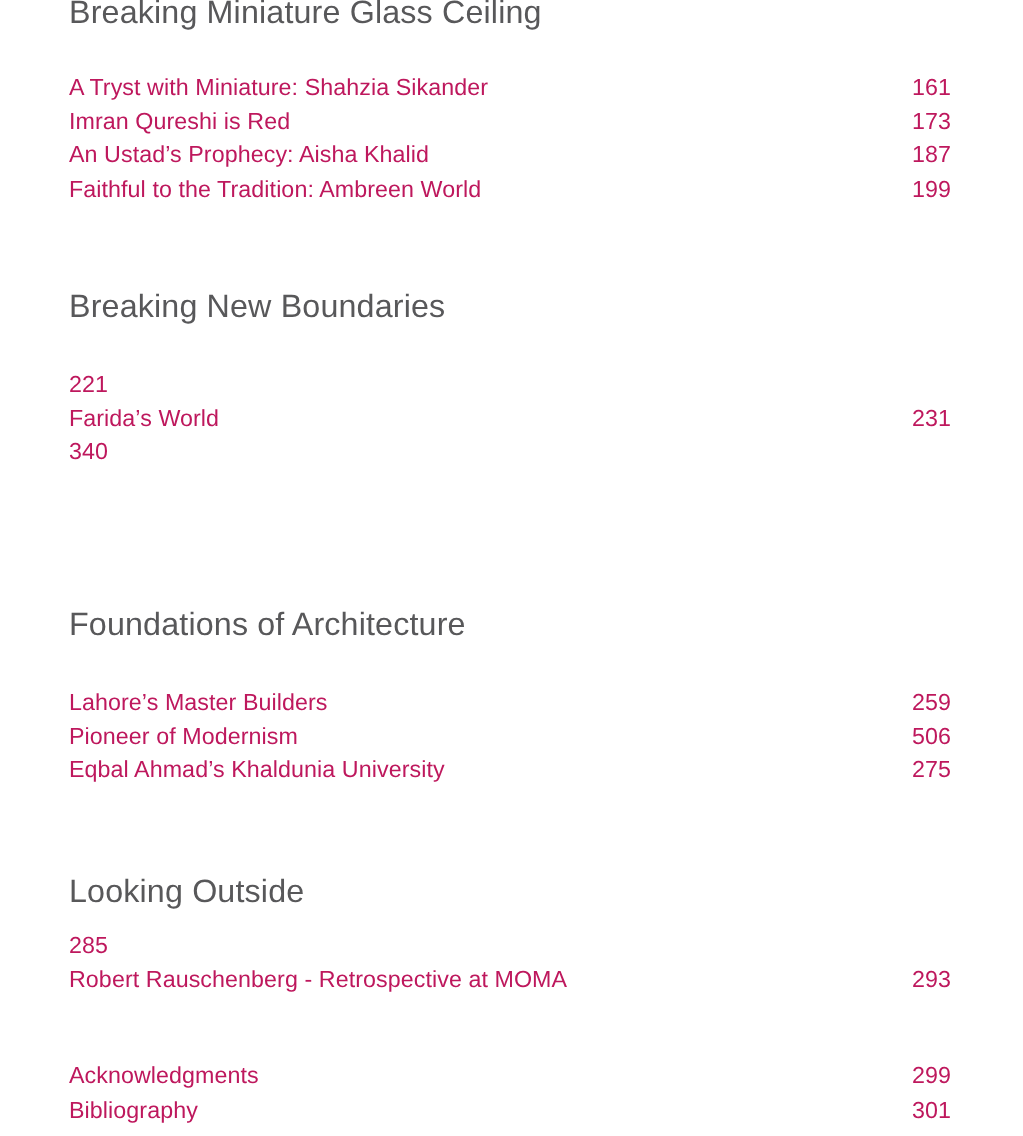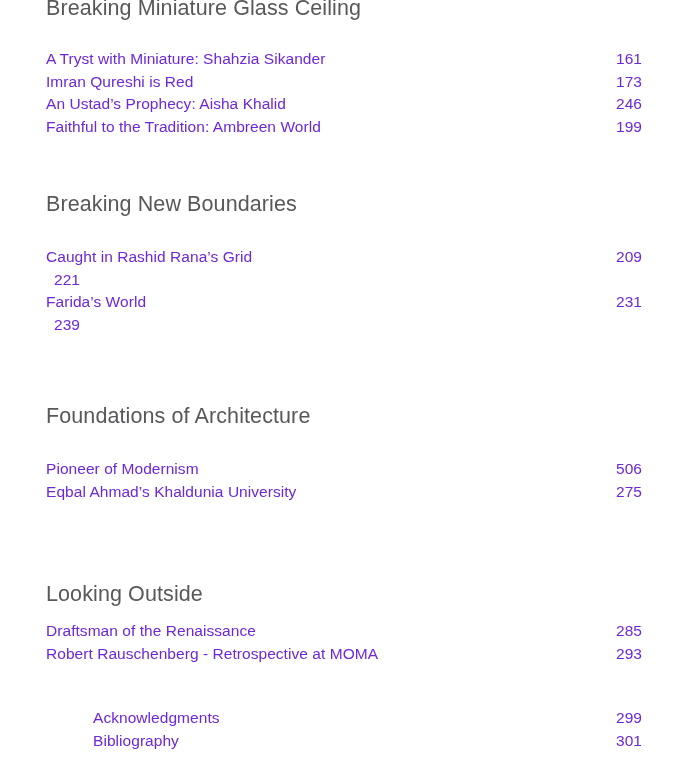--- a/index.html
+++ b/index.html
@@ -34,115 +34,114 @@
   }
   .entries {
     margin: 0;
   }
   .entry {
     display: flex;
     align-items: baseline;
     justify-content: space-between;
     font-size: 15.5px;
     line-height: 22.8px;
-    color: #6d28d9;
+    color: #be185d;
     letter-spacing: 0.05px;
   }
   .entry-title {
     white-space: nowrap;
   }
   .entry-page {
     white-space: nowrap;
-    text-align: right;
+    text-align: left;
     min-width: 34px;
     padding-right: 2px;
   }
 
   
   #sec-0 { position: absolute; top: -4px; left: 46px; right: 38px; }
   #sec-0 .entries { margin-top: 26px; }
 
   #sec-1 { position: absolute; top: 192px; left: 46px; right: 38px; }
   #sec-1 .entries { margin-top: 28px; }
 
   #sec-2 { position: absolute; top: 404px; left: 46px; right: 38px; }
   #sec-2 .entries { margin-top: 28px; }
 
   #sec-3 { position: absolute; top: 582px; left: 46px; right: 38px; }
   #sec-3 .entries { margin-top: 12px; }
 
   #sec-4 { position: absolute; top: 707px; left: 46px; right: 38px; }
-  #sec-4 .entries { margin-top: 0; margin-left: 47px; }
+  #sec-4 .entries { margin-top: 0; }
 </style>
 </head>
 <body>
 
 <div class="page">
 
   <div class="section" id="sec-0">
     <h2 class="section-title">Breaking Miniature Glass Ceiling</h2>
     <div class="entries">
       <div class="entry">
         <span class="entry-title">A Tryst with Miniature: Shahzia Sikander</span>
         <span class="entry-page">161</span>
       </div>
       <div class="entry">
         <span class="entry-title">Imran Qureshi is Red</span>
         <span class="entry-page">173</span>
       </div>
       <div class="entry">
         <span class="entry-title">An Ustad’s Prophecy: Aisha Khalid</span>
-        <span class="entry-page">246</span>
+        <span class="entry-page">187</span>
       </div>
       <div class="entry">
         <span class="entry-title">Faithful to the Tradition: Ambreen World</span>
         <span class="entry-page">199</span>
       </div>
     </div>
   </div>
 
   <div class="section" id="sec-1">
     <h2 class="section-title">Breaking New Boundaries</h2>
     <div class="entries">
       <div class="entry">
-        <span class="entry-title">Caught in Rashid Rana’s Grid</span>
-        <span class="entry-page">209</span>
-      </div>
-      <div class="entry">
         <span class="entry-page">221</span>
       </div>
       <div class="entry">
         <span class="entry-title">Farida’s World</span>
         <span class="entry-page">231</span>
       </div>
       <div class="entry">
-        <span class="entry-page">239</span>
+        <span class="entry-page">340</span>
       </div>
     </div>
   </div>
 
   <div class="section" id="sec-2">
     <h2 class="section-title">Foundations of Architecture</h2>
     <div class="entries">
+      <div class="entry">
+        <span class="entry-title">Lahore’s Master Builders</span>
+        <span class="entry-page">259</span>
+      </div>
       <div class="entry">
         <span class="entry-title">Pioneer of Modernism</span>
         <span class="entry-page">506</span>
       </div>
       <div class="entry">
         <span class="entry-title">Eqbal Ahmad’s Khaldunia University</span>
         <span class="entry-page">275</span>
       </div>
     </div>
   </div>
 
   <div class="section" id="sec-3">
     <h2 class="section-title">Looking Outside</h2>
     <div class="entries">
       <div class="entry">
-        <span class="entry-title">Draftsman of the Renaissance</span>
         <span class="entry-page">285</span>
       </div>
       <div class="entry">
         <span class="entry-title">Robert Rauschenberg - Retrospective at MOMA</span>
         <span class="entry-page">293</span>
       </div>
     </div>
   </div>
 
   <div class="section" id="sec-4">

